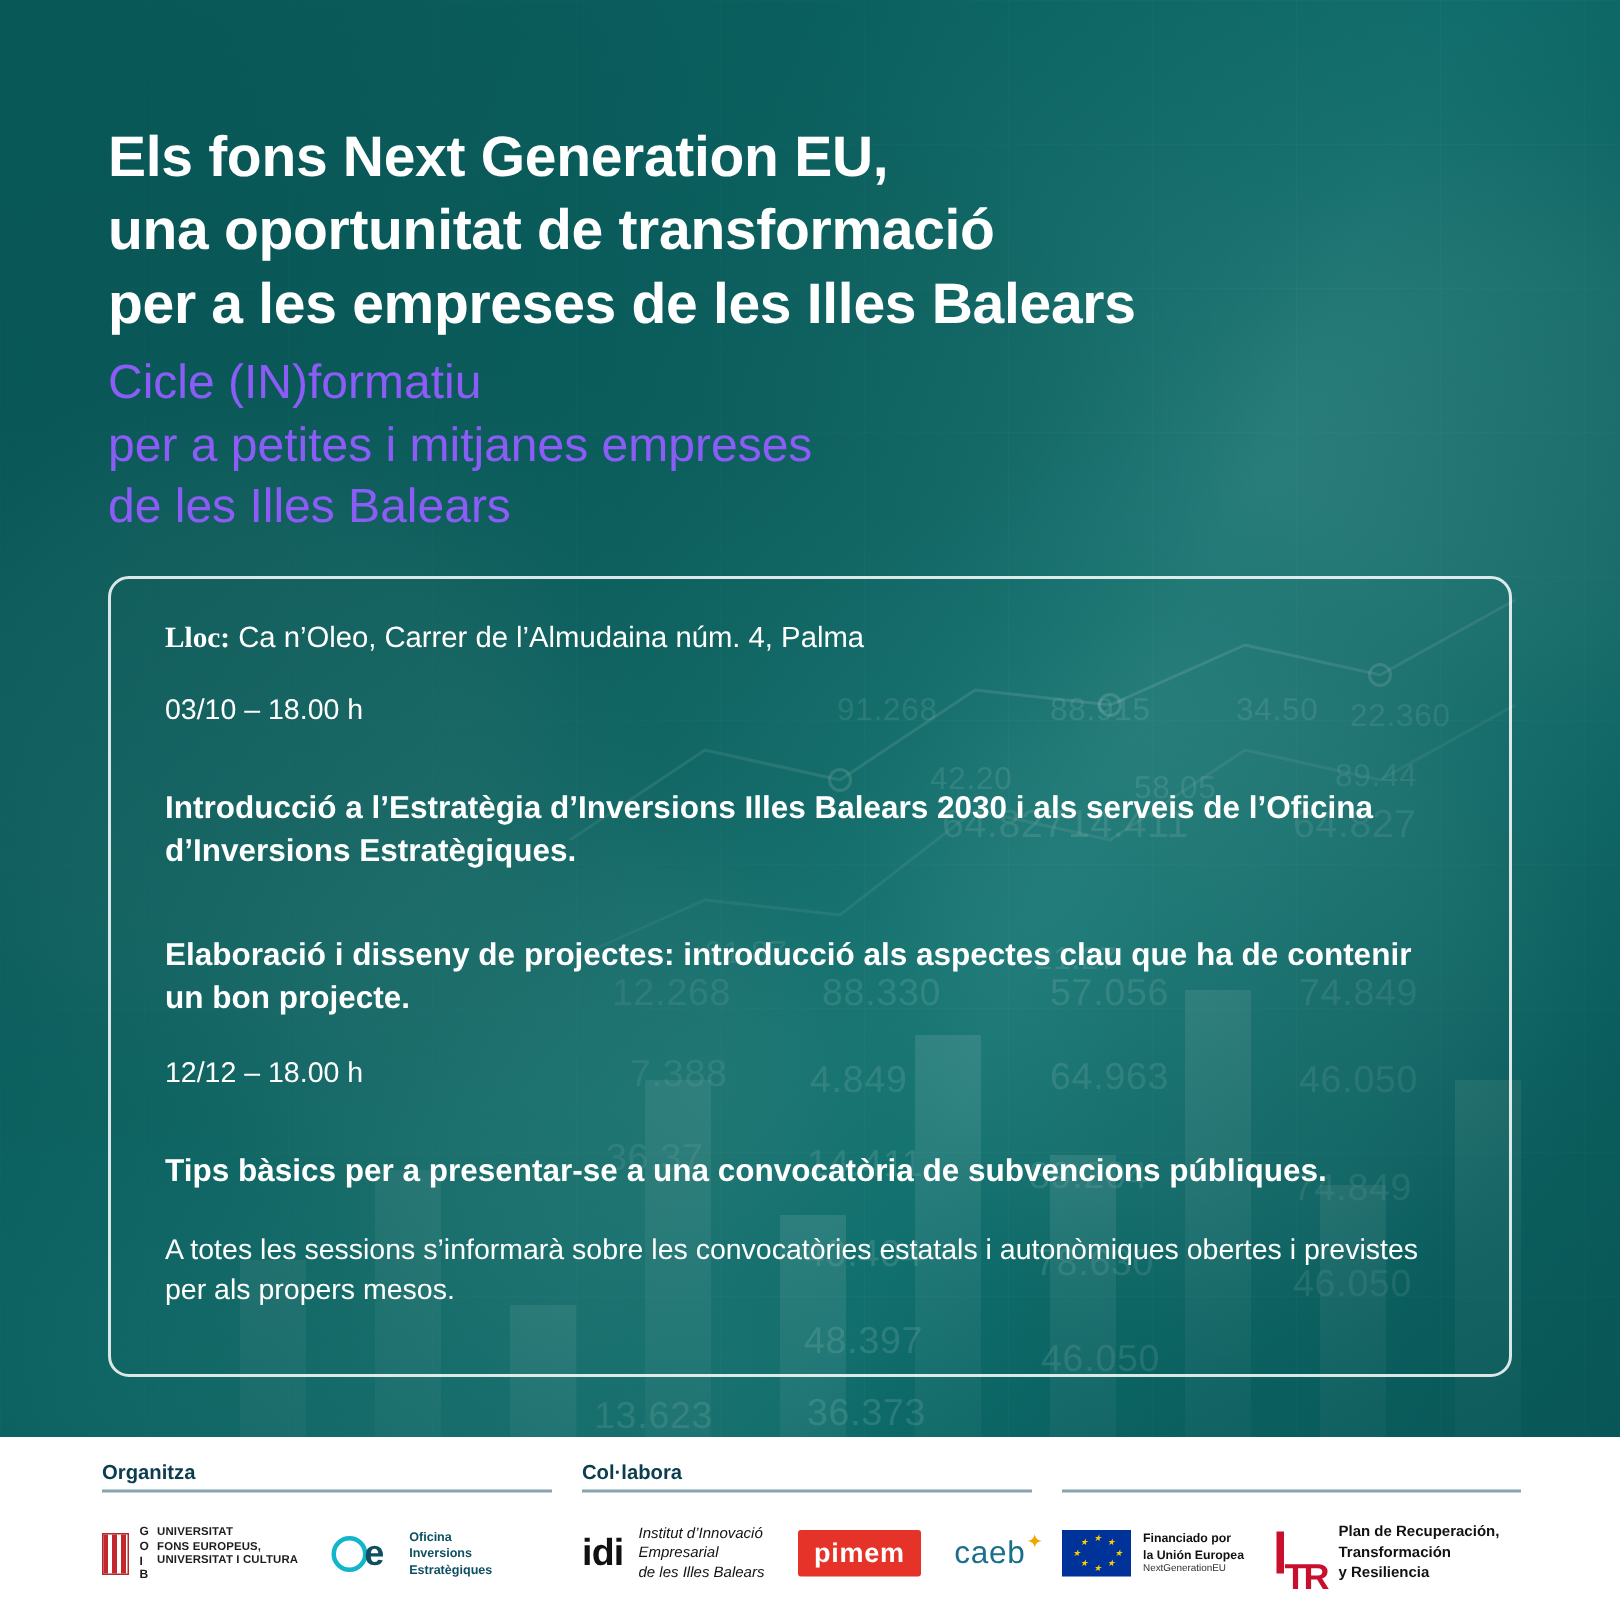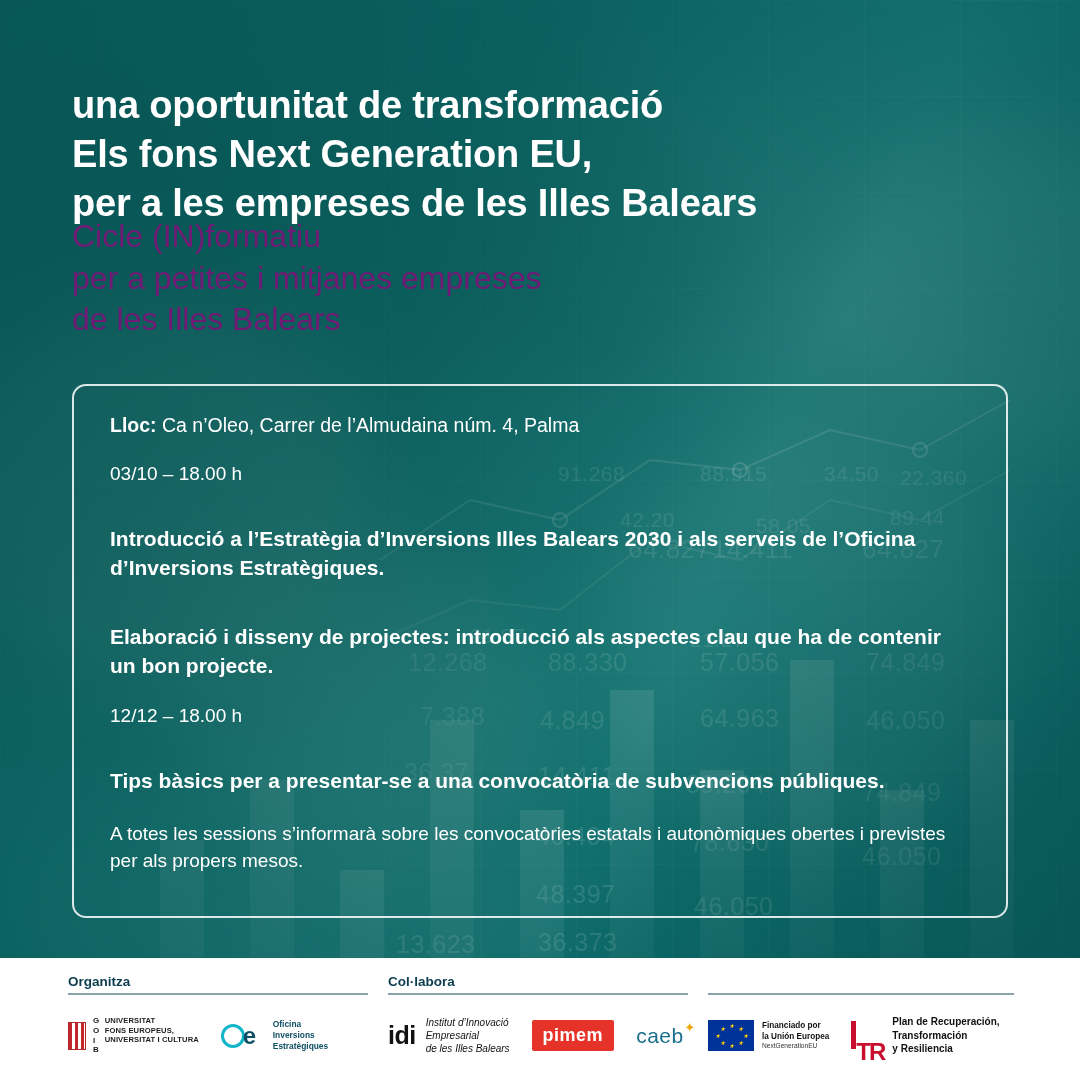--- a/index.html
+++ b/index.html
@@ -106,44 +106,44 @@
     font-size: 38px;
     font-weight: bold;
     line-height: 1.28;
     letter-spacing: -0.2px;
   }
   .title .line { display: block; }
 
   .subtitle {
     position: absolute;
     left: 72px;
-    top: 216px;
+    top: 234px;
     width: 900px;
-    color: #701a75;
+    color: #8b5cf6;
     font-size: 32px;
     font-weight: 300;
     line-height: 1.3;
   }
   .subtitle .line { display: block; }
 
   
   .infobox {
     position: absolute;
     left: 72px;
     top: 384px;
     width: 936px;
     height: 534px;
     border: 2px solid rgba(255,255,255,0.85);
     border-radius: 14px;
     box-sizing: border-box;
     padding: 28px 36px;
     color: #ffffff;
   }
   .ib-venue { margin-bottom: 26px; font-size: 19.5px; }
-  .ib-venue b { font-weight: bold; }
+  .ib-venue b { font-weight: bold; font-family: Liberation Serif, serif; }
   .session { margin-bottom: 24px; }
   .session .when { font-size: 19px; font-weight: 400; margin-bottom: 5px; }
   .session .what { font-size: 21px; font-weight: bold; line-height: 1.38; margin-top: 40px; }
   .ib-note { font-size: 19px; line-height: 1.45; margin-top: 2px; margin-bottom: 26px; }
   .ib-contact .c-title { font-weight: bold; font-size: 19px; line-height: 1.5; }
   .ib-contact .c-org { font-weight: 400; font-size: 19px; line-height: 1.5; }
   .ib-contact .c-web { font-weight: bold; font-size: 19px; line-height: 1.5; }
   .ib-contact .c-mail { font-weight: 400; font-size: 19px; line-height: 1.5; }
 
   
@@ -366,22 +366,22 @@
       <circle cx="740" cy="470" r="7" fill="none" stroke="rgba(255,255,255,0.35)" stroke-width="2"></circle>
       <circle cx="920" cy="450" r="7" fill="none" stroke="rgba(255,255,255,0.35)" stroke-width="2"></circle>
     </svg>
 
     <div class="bg-overlay"></div>
   </div>
 
   <div class="content">
 
     <h1 class="title">
+      <span class="line">Els fons Next Generation EU,</span>
       <span class="line">una oportunitat de transformació</span>
-      <span class="line">Els fons Next Generation EU,</span>
       <span class="line">per a les empreses de les Illes Balears</span>
     </h1>
 
     <div class="subtitle">
       <span class="line">Cicle (IN)formatiu</span>
       <span class="line">per a petites i mitjanes empreses</span>
       <span class="line">de les Illes Balears</span>
     </div>
 
     <div class="infobox">

